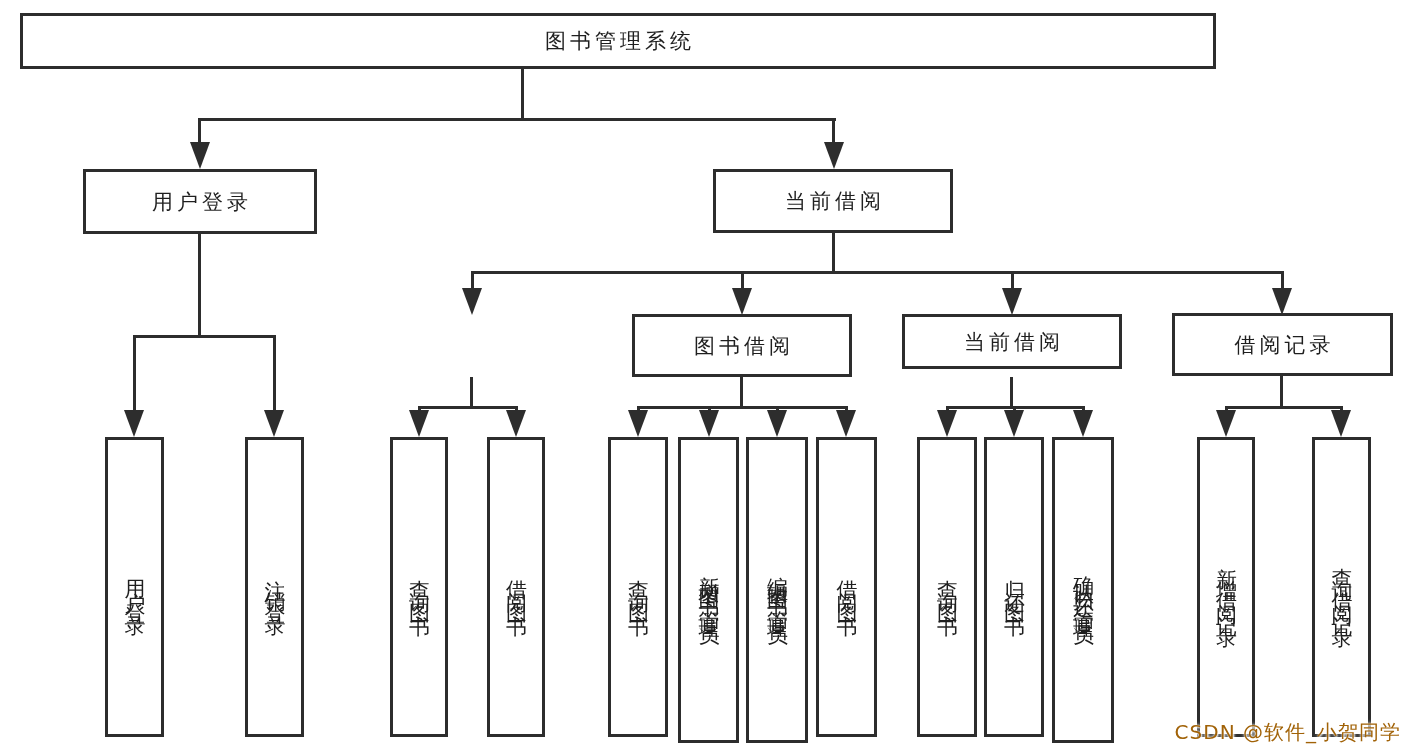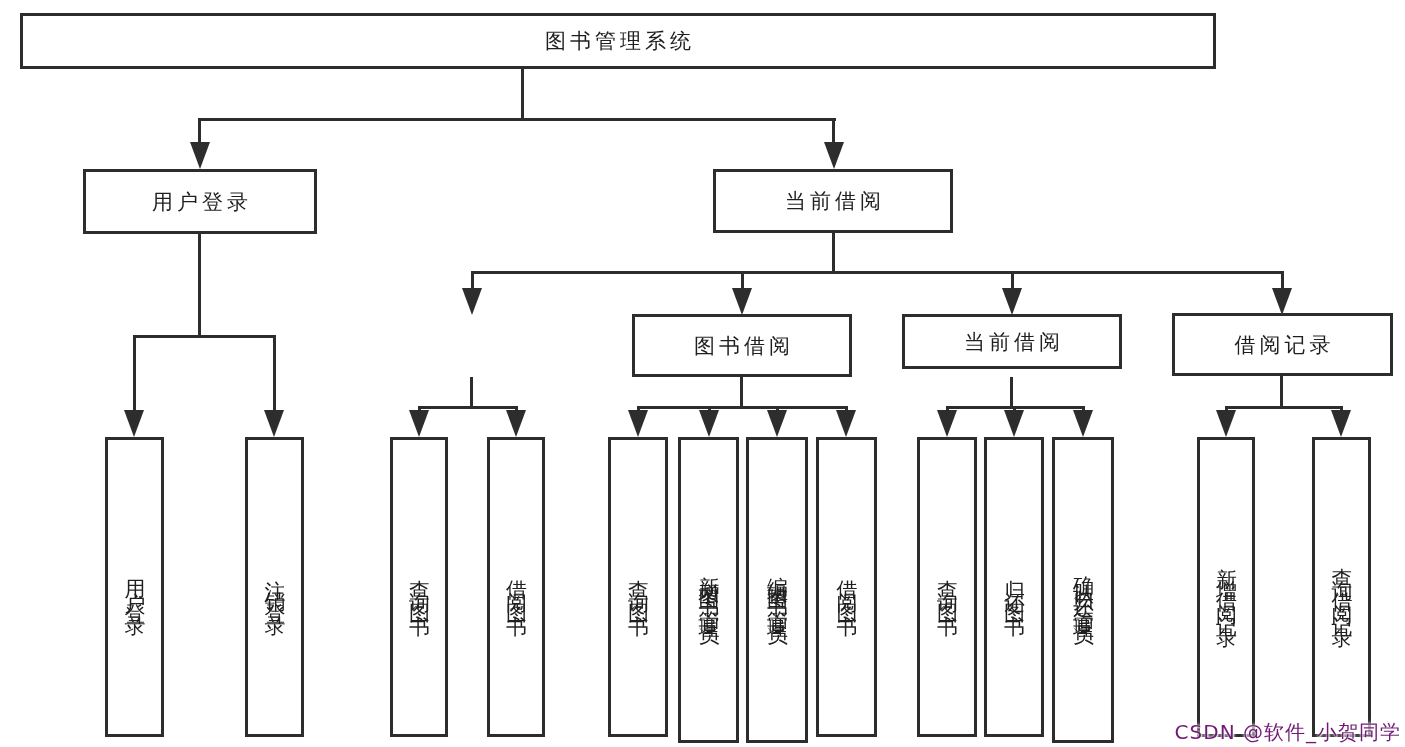--- a/index.html
+++ b/index.html
@@ -22,21 +22,21 @@
   }
   .vbox.tight { letter-spacing:7px; }
   .line { position:absolute; background:#2d2d2d; }
   .ah {
     position:absolute; width:0; height:0;
     border-left:10px solid transparent; border-right:10px solid transparent;
     border-top:27px solid #2d2d2d;
   }
   .watermark {
     position:absolute; right:4px; bottom:1px;
-    font-size:20px; color:#701a75; letter-spacing:1px;
+    font-size:20px; color:#a16207; letter-spacing:1px;
     text-shadow:0 0 2px #fff, 0 0 4px #fff, 1px 1px 2px #fff;
     z-index:5; white-space:nowrap;
   }
 </style>
 </head>
 <body>
 
 <div class="canvas">
 
   <div class="box hbox" style="left:20px; top:13px; width:1196px; height:56px;">图书管理系统</div>

